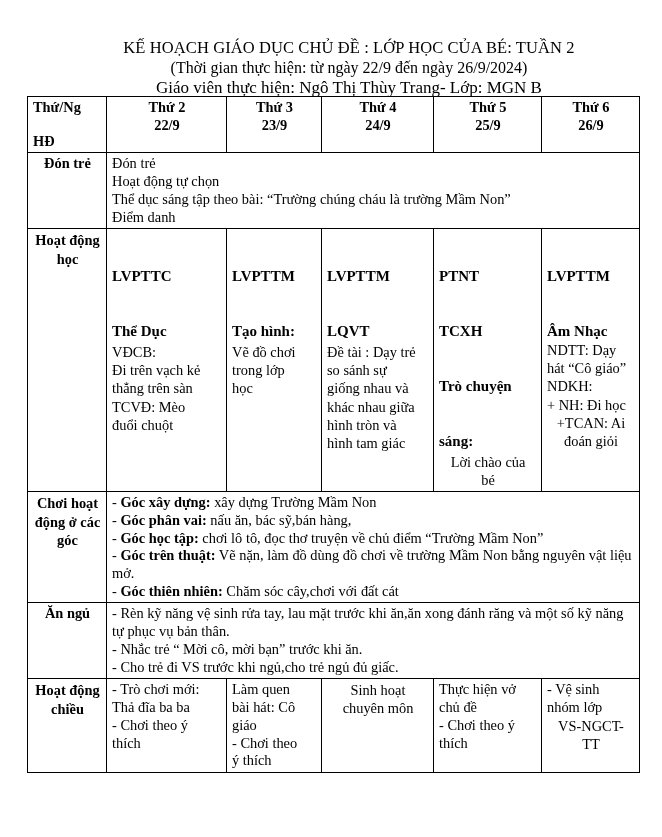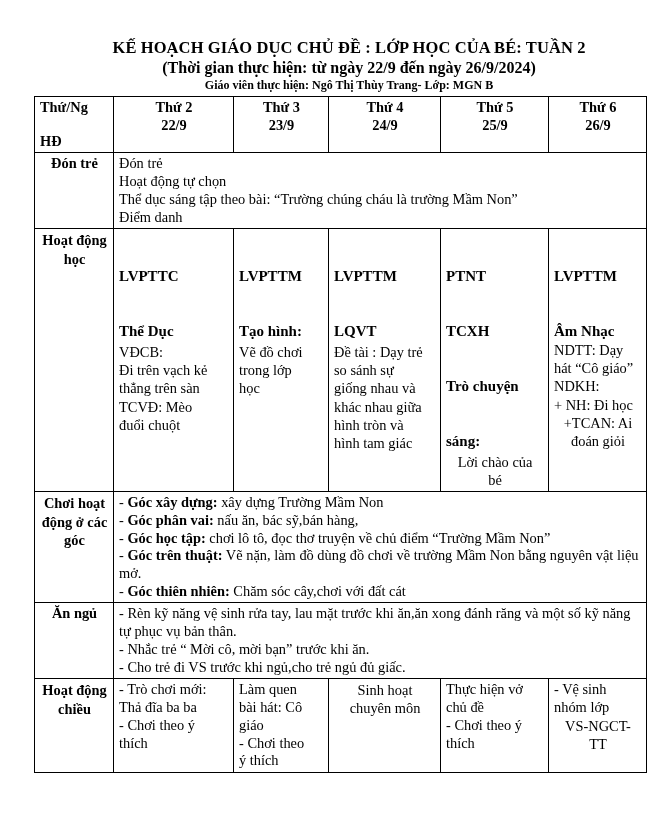--- a/index.html
+++ b/index.html
@@ -21,33 +21,33 @@
     height: 837px;
     box-sizing: border-box;
   }
 
   
   .heading {
     padding-top: 38px;
     text-align: center;
   }
   .heading .line {
-    font-weight: bold;
+    font-weight: normal;
     line-height: 1.22;
     white-space: nowrap;
     padding-left: 36px;
   }
   .heading .title-main  { font-size: 16.5px; letter-spacing: 0.1px; }
   .heading .title-sub   { font-size: 16px; }
-  .heading .title-teacher { font-size: 12px; }
+  .heading .title-teacher { font-size: 17px; }
 
   
   .plan-table {
     position: absolute;
-    left: 34px;
+    left: 27px;
     top: 96px;
     width: 612px;
     border-collapse: collapse;
     table-layout: fixed;
   }
   .plan-table td {
     border: 1.3px solid #000000;
     vertical-align: top;
     padding: 2px 4px 2px 5px;
     font-size: 14.4px;

